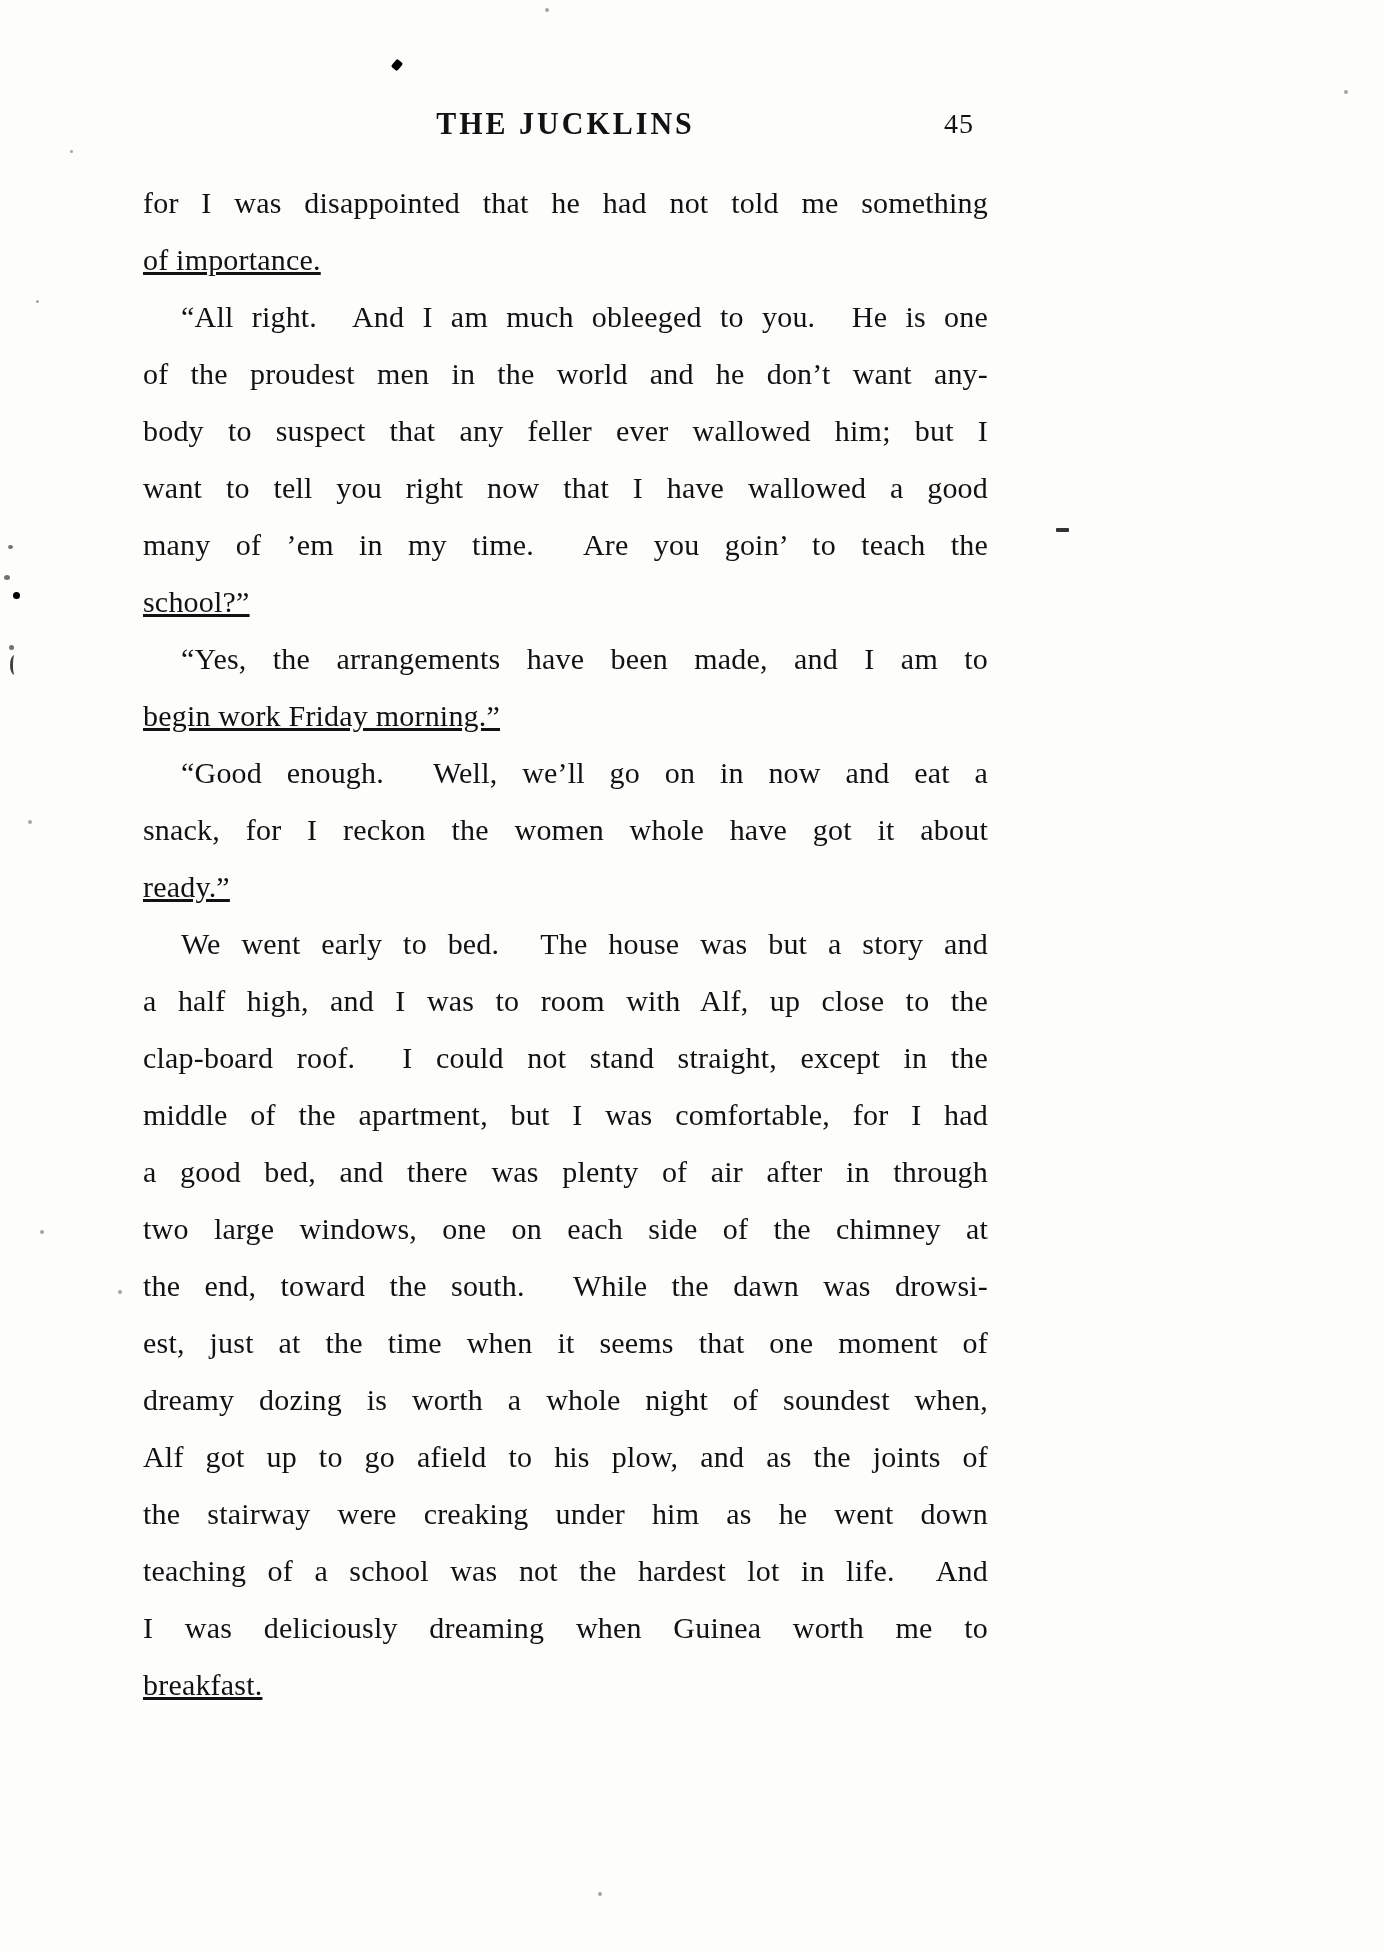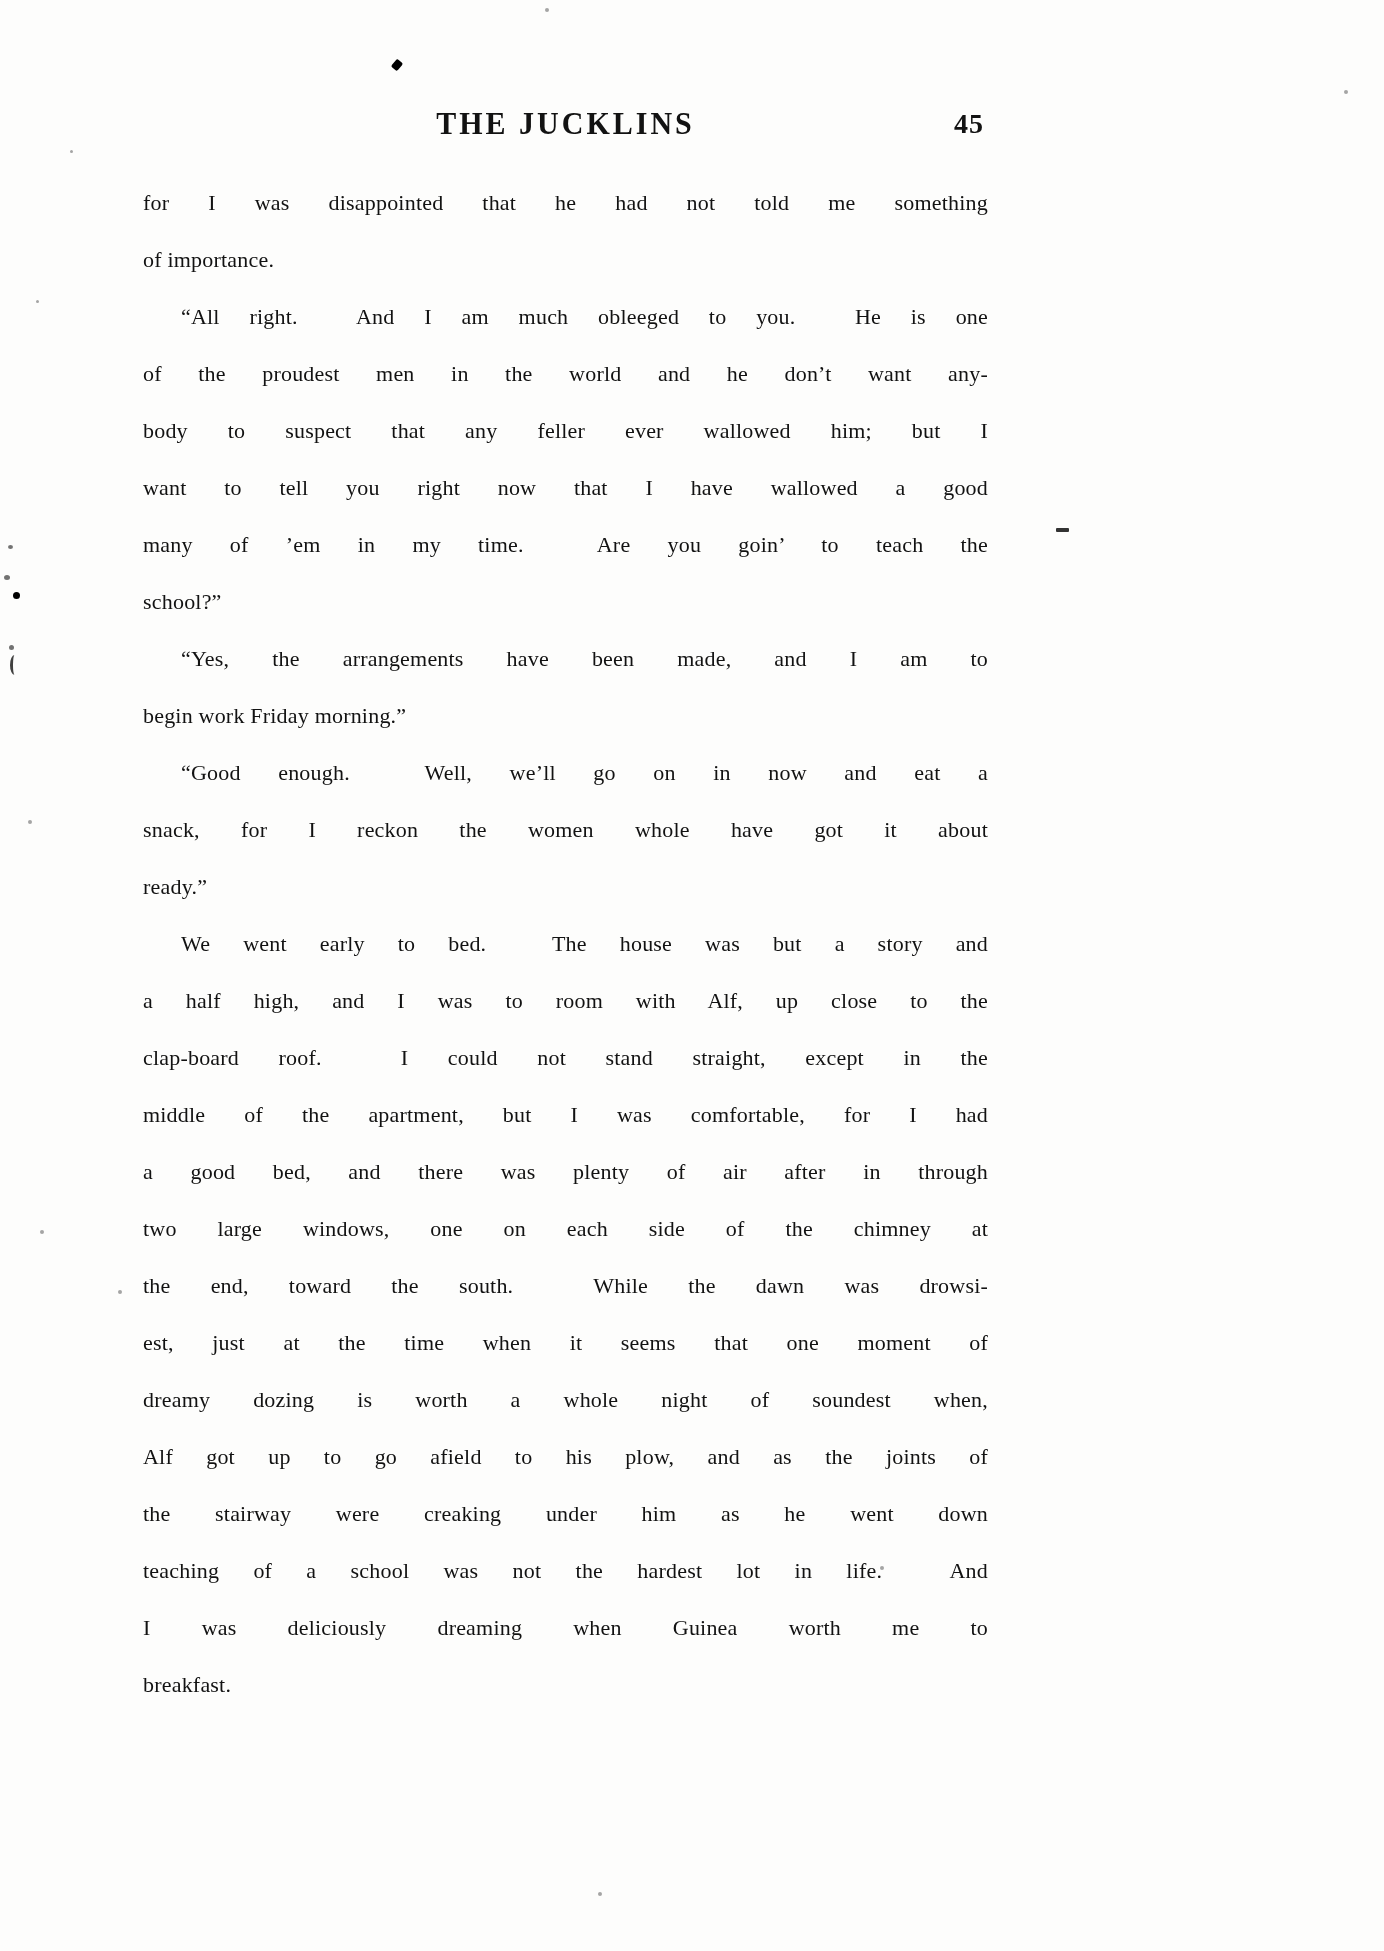--- a/index.html
+++ b/index.html
@@ -33,42 +33,43 @@
   .running-title {
     text-align: center;
     font-weight: bold;
     font-size: 30px;
     letter-spacing: 3px;
     line-height: 40px;
     transform: scaleY(1.05);
   }
   .page-number {
     position: absolute;
-    right: 4px;
+    right: 14px;
     top: 0;
-    font-weight: bold;
+    font-weight: normal;
     font-size: 28px;
     line-height: 40px;
     letter-spacing: 1px;
   }
   .page-body {
     margin-top: 16px;
-    font-size: 22px;
+    font-size: 30px;
     letter-spacing: 0.2px;
   }
   .line {
     height: 57px;
     line-height: 57px;
     text-align: justify;
     text-align-last: justify;
     white-space: normal;
     overflow: visible;
   }
   .line.last {
     text-align-last: left;
+    text-decoration: underline;
   }
   .line.indent {
     text-indent: 38px;
   }
   
   .speck {
     position: absolute;
     background: #000;
     border-radius: 50%;
   }

